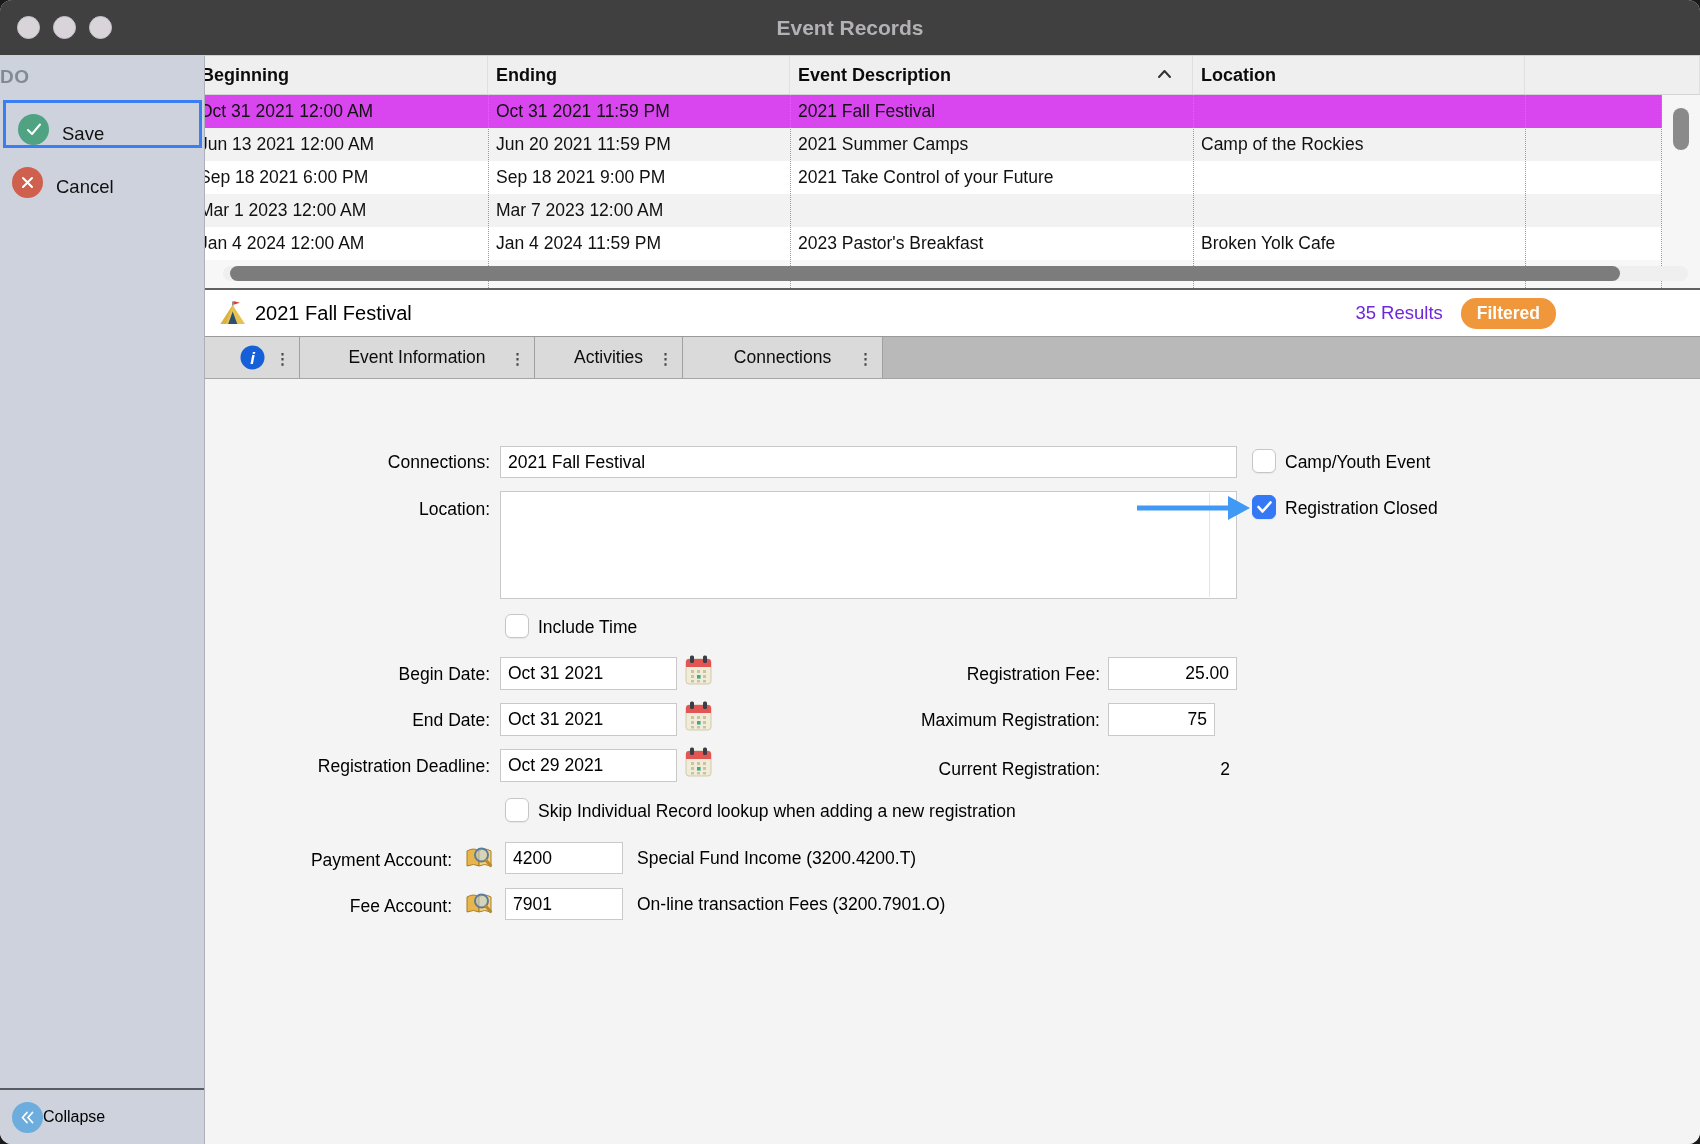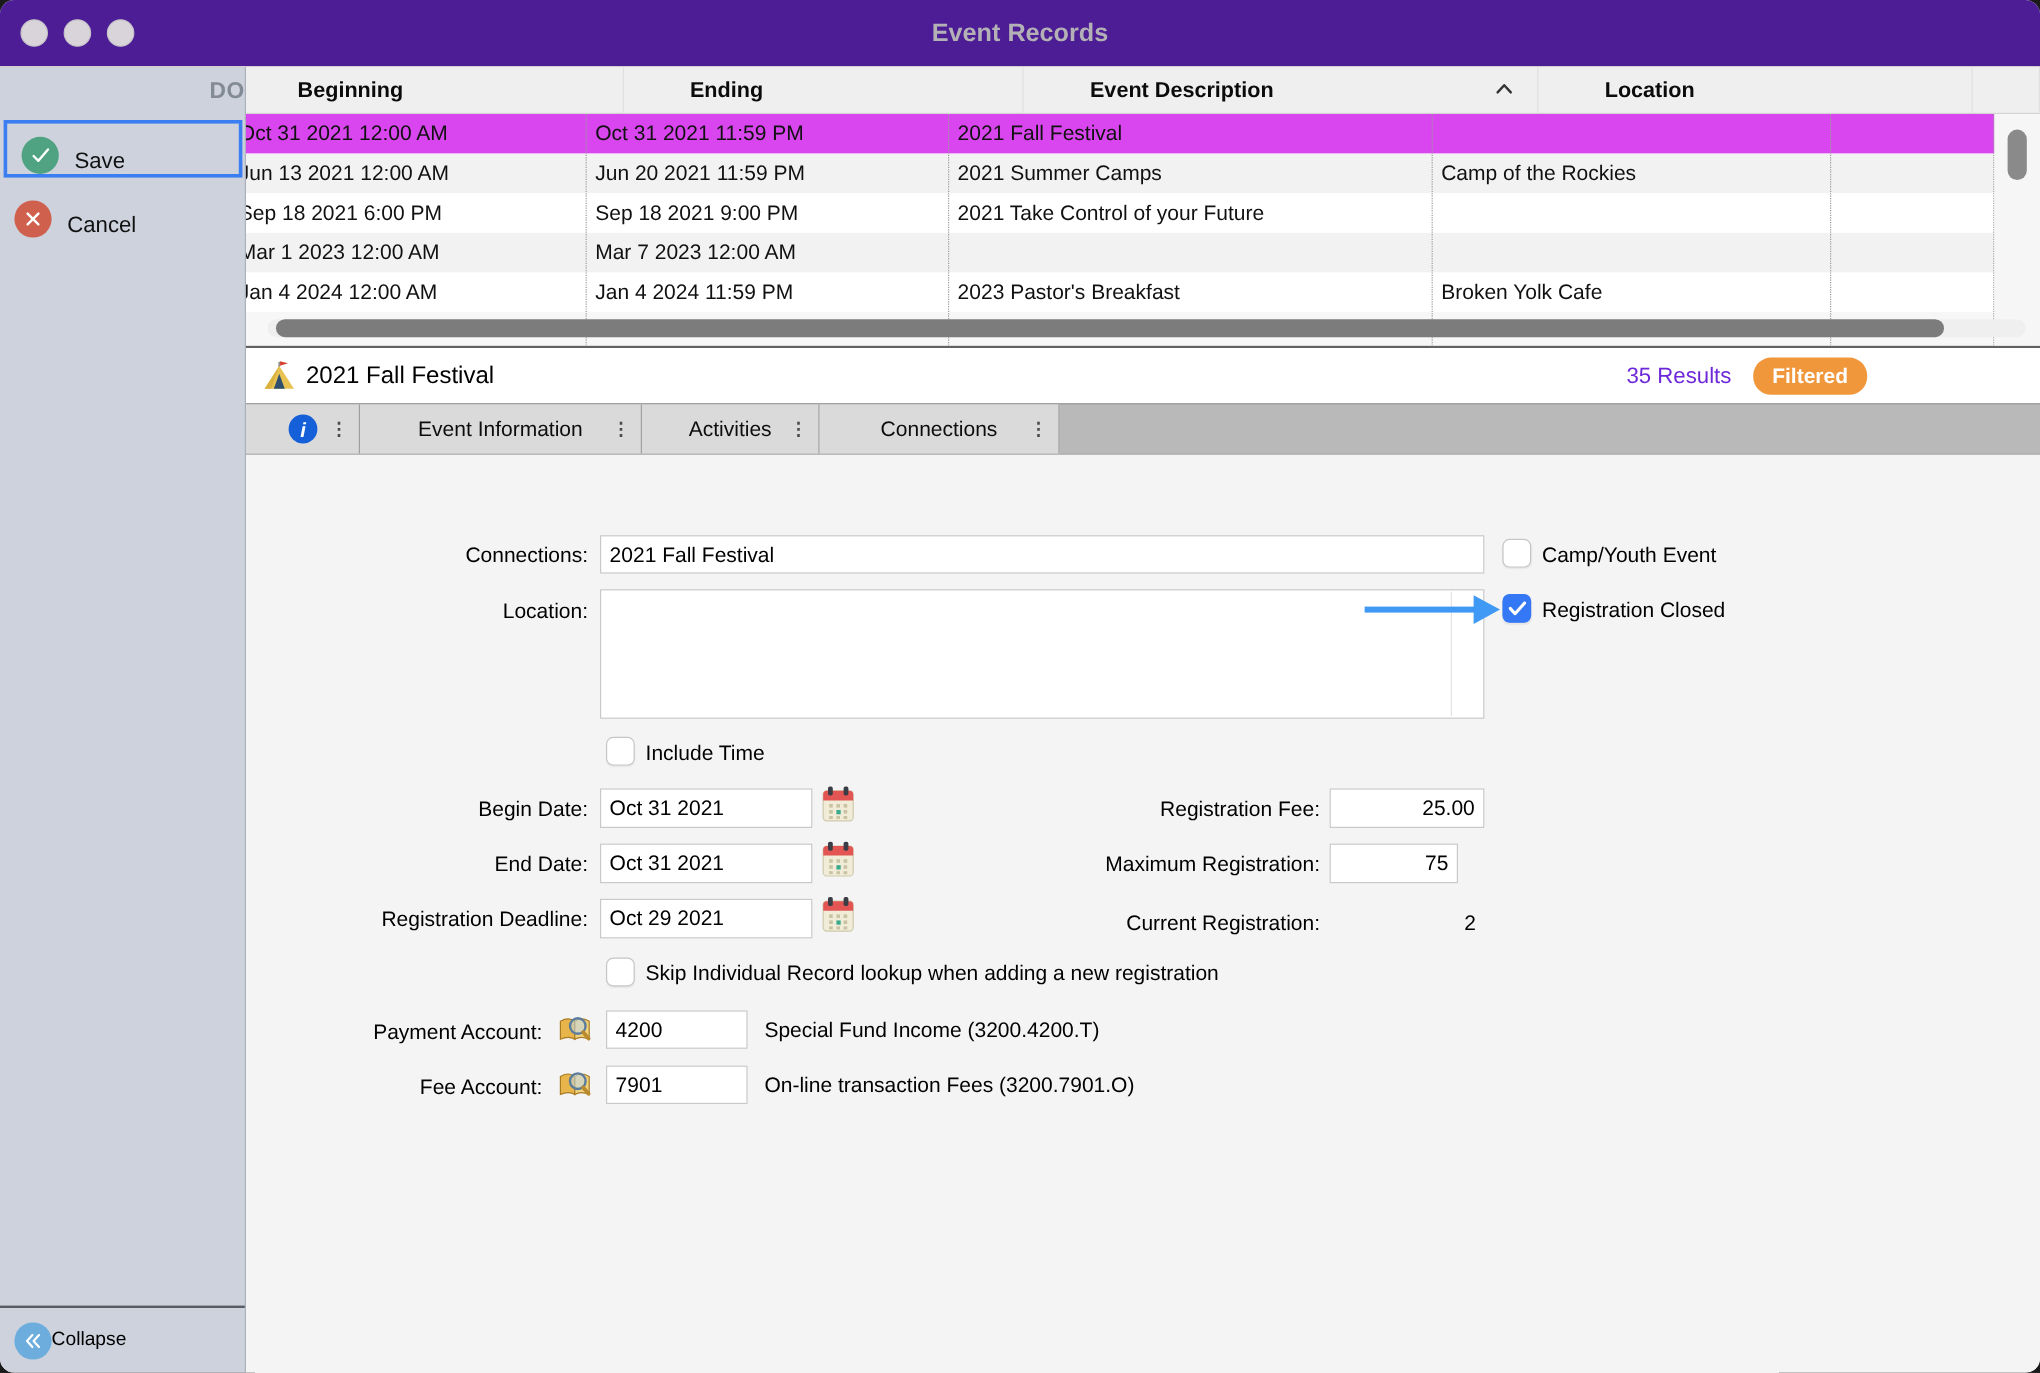--- a/index.html
+++ b/index.html
@@ -1,40 +1,40 @@
 <!DOCTYPE html>
 <html><head>
 <meta charset="utf-8">
 <style>
   html,body{margin:0;padding:0;background:#1a1a1a;}
   *{box-sizing:border-box;font-family:"Liberation Sans",sans-serif;}
   .window{position:relative;width:1700px;height:1144px;border-radius:12px;overflow:hidden;background:#f5f4f4;}
   
-  .titlebar{position:absolute;left:0;top:0;width:1700px;height:56px;background:#4c1d95;border-bottom:1px solid #d2ced2;}
+  .titlebar{position:absolute;left:0;top:0;width:1700px;height:56px;background:#404040;border-bottom:1px solid #d2ced2;}
   .traffic{position:absolute;top:16px;width:23px;height:23px;border-radius:50%;background:#d8d4d9;border:1px solid #c6c2c8;}
   .t1{left:17px}.t2{left:53px}.t3{left:89px}
   .win-title{position:absolute;left:0;right:0;top:0;height:56px;line-height:56px;text-align:center;font-size:21px;font-weight:bold;color:#b4b1b6;}
   
   .sidebar{position:absolute;left:0;top:56px;bottom:0;width:205px;background:#cdd2dc;border-right:1px solid #abb1bb;display:flex;flex-direction:column;}
-  .do-header{height:42px;line-height:42px;text-align:right;font-size:19px;font-weight:bold;color:#828a96;letter-spacing:.5px;}
+  .do-header{height:42px;line-height:42px;text-align:left;font-size:19px;font-weight:bold;color:#828a96;letter-spacing:.5px;}
   .side-btn{height:48px;display:flex;align-items:flex-end;padding-left:12px;cursor:default;}
   .side-btn .circ{width:31px;height:31px;border-radius:50%;display:flex;align-items:center;justify-content:center;flex:0 0 31px;}
   .side-btn .lbl{margin-left:13px;font-size:18.5px;color:#111;}
   .save-btn{border:3px solid #3b7ef2;margin:2px 2px 2px 3px;background:#cdd2dc;}
   .circ-green{background:#4fa383;}
   .circ-red{background:#d0604e;}
   .circ-blue{background:#6cadde;}
   .side-spacer{flex:1;}
   .collapse-row{border-top:2px solid #585d64;height:56px;display:flex;align-items:center;padding-left:12px;}
   
   .content{position:absolute;left:205px;top:56px;right:0;bottom:0;display:flex;flex-direction:column;}
   
   .table-section{height:232px;background:#f7f7f7;position:relative;overflow:hidden;}
   .thead{position:absolute;left:0;top:0;right:0;height:39px;background:#f0eff0;border-bottom:1px solid #d4d4d4;display:flex;}
-  .th{font-size:18px;font-weight:bold;color:#0b0b0b;line-height:38px;padding-left:8px;position:relative;border-right:1px solid #e0e0e0;white-space:nowrap;overflow:visible;margin-left:47px;}
+  .th{font-size:18px;font-weight:bold;color:#0b0b0b;line-height:38px;padding-left:8px;position:relative;border-right:1px solid #e0e0e0;white-space:nowrap;overflow:visible;}
   .th.first{padding-left:0;}
   .th.first .th-txt{position:relative;left:-4px;}
   .rows-wrap{position:absolute;left:0;top:39px;width:1457px;height:165px;background:#fff;}
   .trow{height:33px;display:flex;font-size:17.5px;color:#111;}
   .trow.stripe{background:#f2f2f3;}
   .trow.selected{background:#d946ef;justify-content:flex-end;}
   .td{line-height:33px;padding-left:8px;white-space:nowrap;overflow:hidden;}
   .td.first{padding-left:0;}
   .td.first span{position:relative;left:-6px;padding-left:0;}
   .c1{width:283px}.c2{width:302px}.c3{width:403px}.c4{width:332px}.c5{flex:1}

